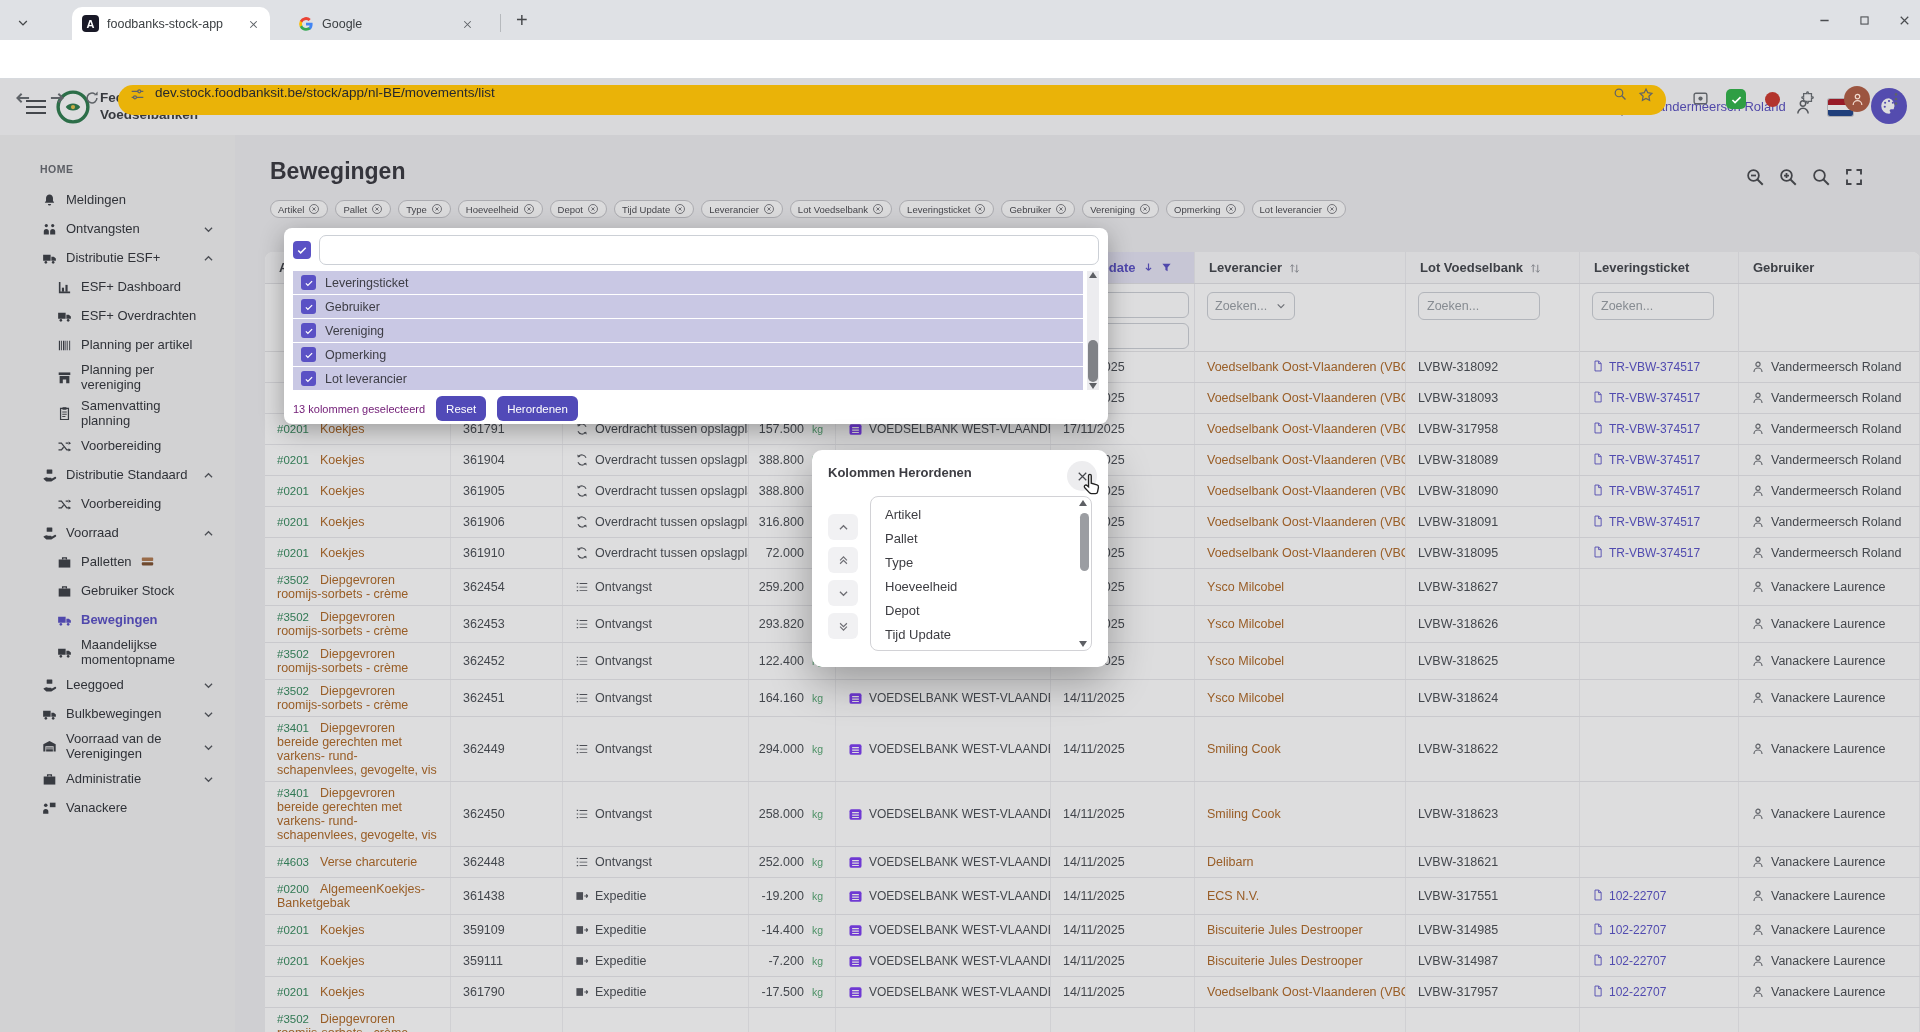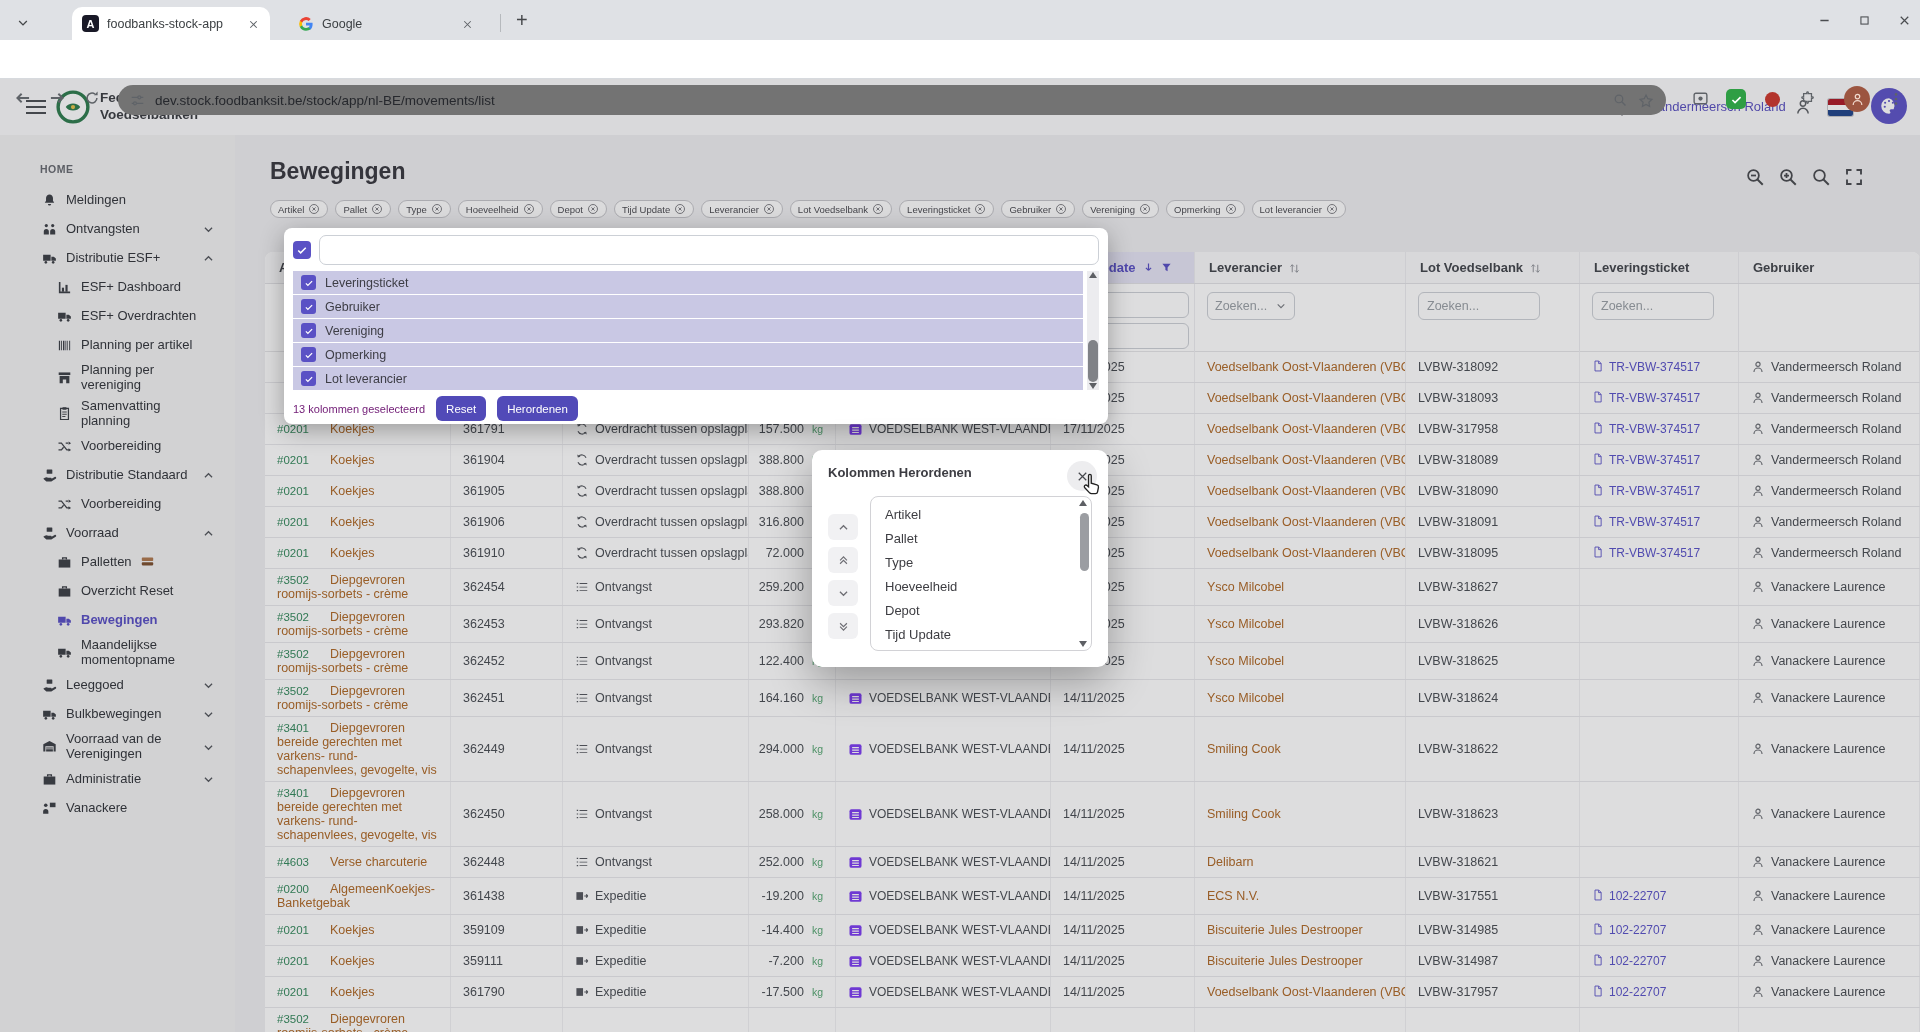--- a/index.html
+++ b/index.html
@@ -14,21 +14,21 @@
   .tab.active{left:72px;width:198px;background:#fff;border-radius:10px 10px 0 0}
   .tab.inactive{left:288px;width:196px}
   .tabtitle{flex:1;font-size:12.5px;color:#3c4043;white-space:nowrap;overflow:hidden}
   .tabclose{color:#5f6368;cursor:default}
   .afav{width:17px;height:17px;border-radius:4px;background:#191927;color:#fff;font-size:11px;font-weight:700;display:flex;align-items:center;justify-content:center}
   .tabdivider{position:absolute;left:500px;top:14px;width:1px;height:18px;background:#b6b9bd}
   .newtab{position:absolute;left:516px;top:9px;color:#45474a;font-size:20px;line-height:22px}
   .wincontrols{position:absolute;right:8px;top:0;height:40px;display:flex;align-items:center;gap:26px;color:#4a4c50}
   .toolbar{position:absolute;top:40px;left:0;right:0;height:39px;background:#fff;border-bottom:1px solid #d7dade;z-index:90}
   .navic{position:absolute;top:48px;color:#5f6368}
-  .omnibox{position:absolute;left:118px;top:45px;width:1548px;height:30px;border-radius:15px;background:#737373;display:flex;align-items:center;gap:10px;padding:0 12px}
+  .omnibox{position:absolute;left:118px;top:45px;width:1548px;height:30px;border-radius:15px;background:#eab308;display:flex;gap:10px;padding:0 12px}
   .urltext{flex:1;font-size:13.5px;color:#26282d;white-space:nowrap;overflow:hidden}
   .extic{position:absolute;top:49px;color:#5f6368}
   .greenext{position:absolute;left:1726px;top:49px;width:20px;height:20px;border-radius:5px;background:#2e9e44;color:#fff;display:flex;align-items:center;justify-content:center}
   .reddot{position:absolute;left:1765px;top:52px;width:15px;height:15px;border-radius:50%;background:#b3342c}
   .avatar{position:absolute;left:1844px;top:46px;width:26px;height:26px;border-radius:50%;background:#9c5540;color:#f1d9cd;display:flex;align-items:center;justify-content:center}
 
   
   .appbar{position:absolute;top:79px;left:0;right:0;height:56px;background:#fbfbfc;z-index:1}
   .hamb{position:absolute;left:26px;top:21px;width:20px;height:14px;border-top:2px solid #4c4f54;border-bottom:2px solid #4c4f54}
   .hamb:before{content:"";position:absolute;left:0;right:0;top:4px;height:2px;background:#4c4f54}
@@ -69,21 +69,21 @@
   .zk{height:28px;width:122px;border:1px solid #cdd0d6;border-radius:6px;font-family:inherit;font-size:12.5px;color:#3c3c40;padding:0 8px;background:#fff;outline:none}
   .zk::placeholder{color:#9aa0a6}
   .zk.small{height:26px;width:126px}
   .zksel{height:28px;width:88px;border:1px solid #cdd0d6;border-radius:6px;display:flex;align-items:center;justify-content:space-between;padding:0 7px;font-size:12.5px;color:#9aa0a6;background:#fff}
   .zksel .ic{color:#7b7e84}
   .tbody{background:#fff}
   .trow{border-bottom:1px solid #e8e8eb;min-height:31px}
   .tcell{display:flex;align-items:center;gap:6px;padding:4px 12px;font-size:12.5px;color:#4b4f55;border-right:1px solid #f0f0f3;overflow:hidden;line-height:14px}
   .tcell.qty{justify-content:flex-end;white-space:nowrap}
   .tcell.nw{white-space:nowrap}
-  .acode{color:#368a5e;margin-right:21px;font-size:11.5px}
+  .acode{color:#368a5e;margin-right:11px;font-size:11.5px}
   .aname{color:#b06a28}
   .unit{color:#57a773;font-size:10.5px;margin-left:2px}
   .sup{color:#b06a28;white-space:nowrap}
   .ticket{color:#5b54c9;white-space:nowrap;font-size:12px;display:flex;align-items:flex-start;gap:5px}
   .typeic{color:#55585e}
   .garagesvg{color:#7e3ff2}
   .usercell .ic{color:#6c6f75}
 
   
   .dim{position:absolute;top:79px;left:0;right:0;bottom:0;background:rgba(28,28,34,.15);z-index:20}
@@ -364,21 +364,21 @@
           <svg class="ic" viewBox="0 0 16 16" width="13" height="13">
             <rect x="1" y="3.2" width="14" height="4.2" rx="1" fill="#b07a4f"></rect>
             <rect x="1" y="9" width="14" height="3.8" rx="1" fill="#7d5130"></rect>
           </svg>
         </div>
         <div class="sbitem lvl1">
           <span class="sbic"><svg class="ic" viewBox="0 0 16 16" width="15" height="15">
               <path d="M1.8 4.8h12.4v8.6H1.8z"></path>
               <path d="M6 4.8V3h4v1.8" fill="none" stroke="currentColor" stroke-width="1.4"></path>
             </svg></span>
-          <span class="sblabel">Overzicht Reset</span>
+          <span class="sblabel">Gebruiker Stock</span>
         </div>
         <div class="sbitem lvl1 active">
           <span class="sbic"><svg class="ic" viewBox="0 0 16 16" width="15" height="15">
               <path d="M1.2 3.9h8v6.5h-8zM10 6h2.6l2.2 2.1v2.3H10z"></path>
               <circle cx="4.1" cy="12.1" r="1.4"></circle>
               <circle cx="11.9" cy="12.1" r="1.4"></circle>
             </svg></span>
           <span class="sblabel">Bewegingen</span>
         </div>
         <div class="sbitem lvl1">

